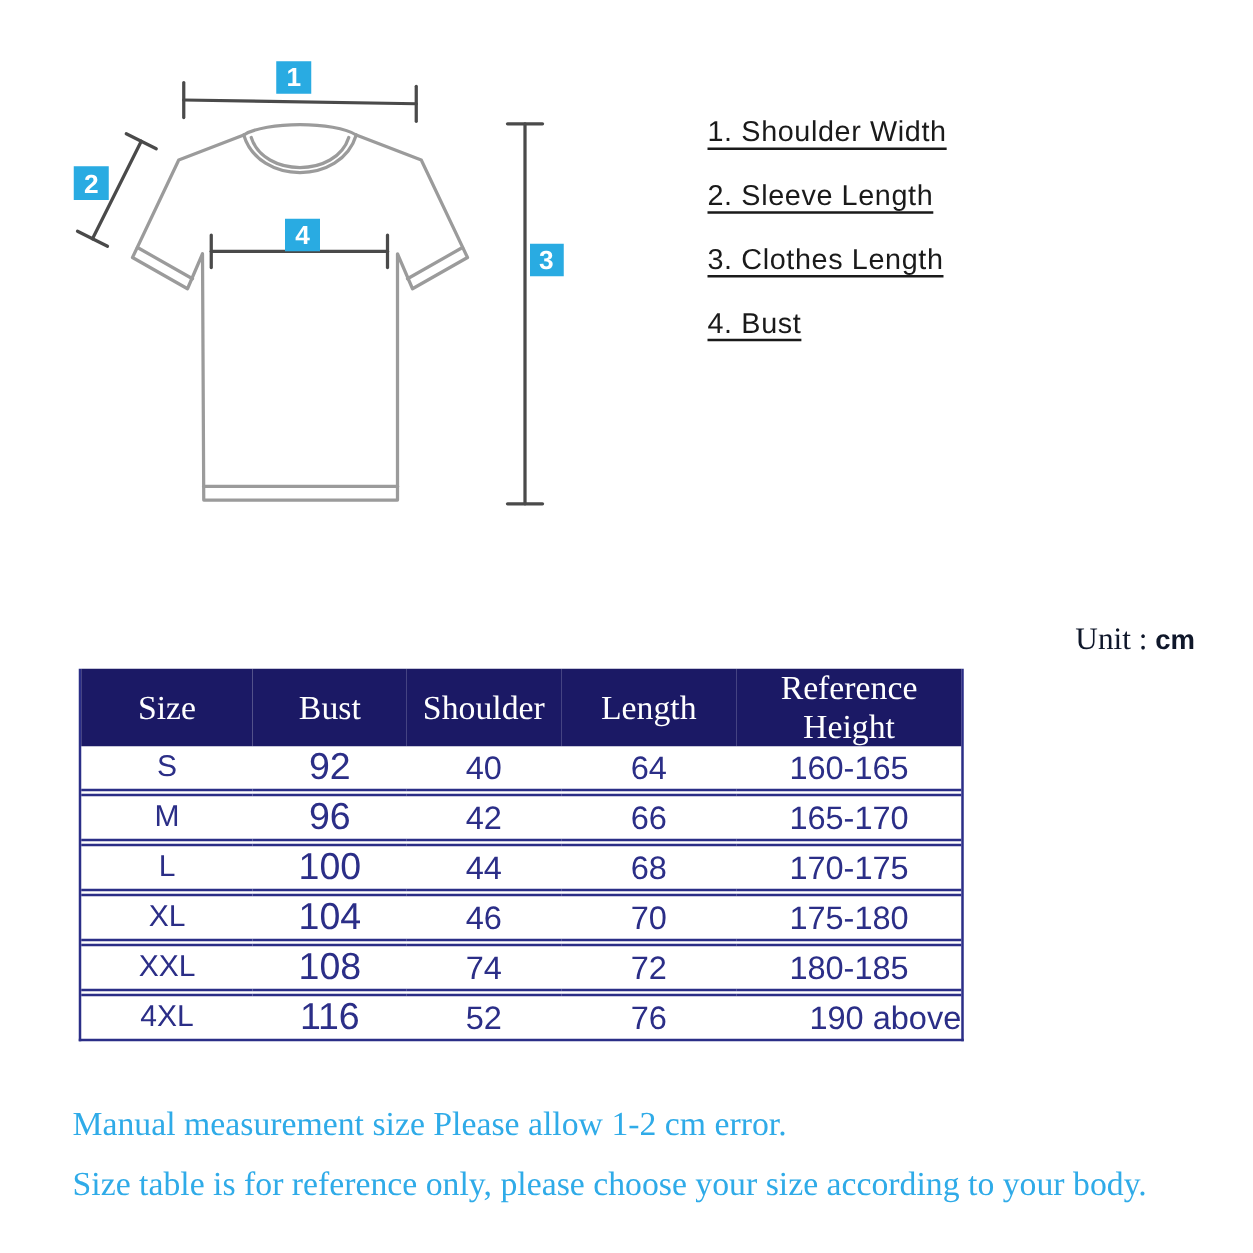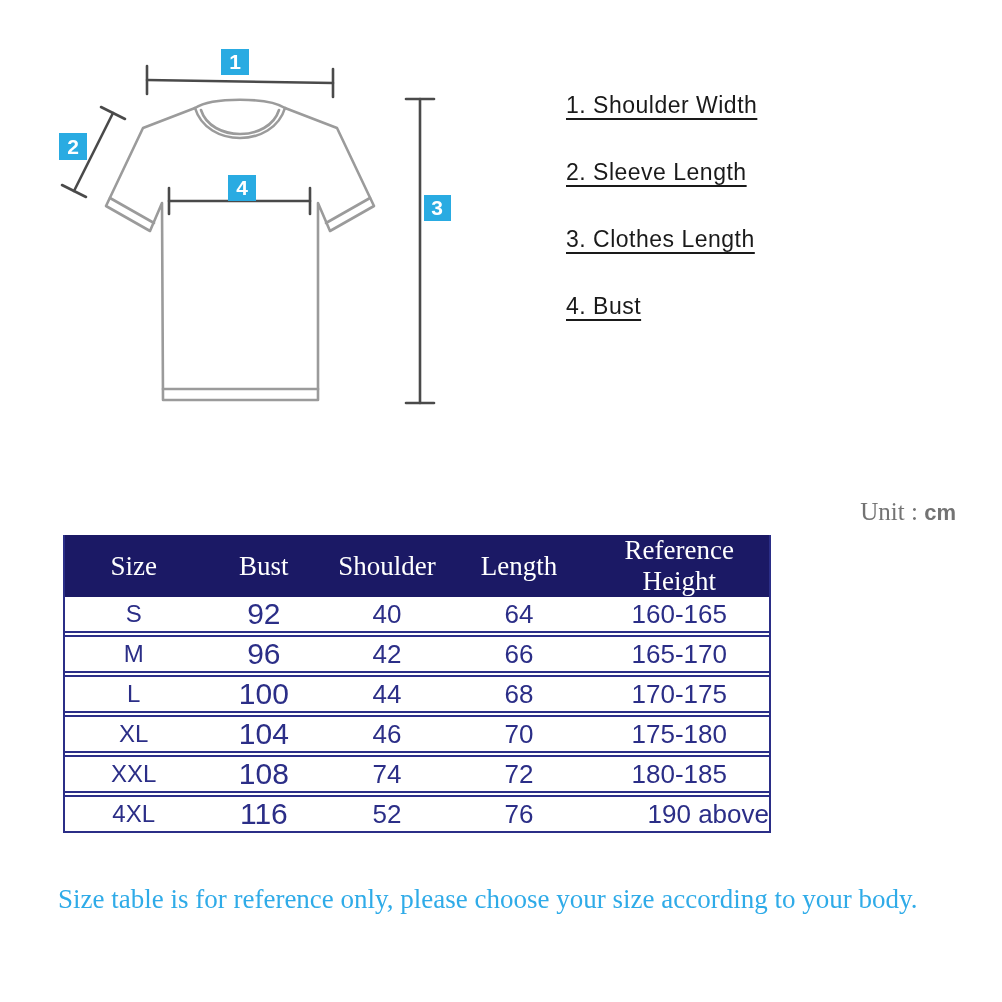--- a/index.html
+++ b/index.html
@@ -20,29 +20,29 @@
   }
   .diagram-svg{position:absolute;left:0;top:0;}
   .shirt{fill:none;stroke:var(--shirt-line);stroke-width:2.6;stroke-linejoin:round;stroke-linecap:round;}
   .measure{fill:none;stroke:var(--measure-line);stroke-width:2.6;stroke-linecap:round;}
   .marker-box{fill:var(--accent);}
   .marker-num{
     fill:#ffffff;font-family:"Liberation Sans",sans-serif;font-weight:bold;
     font-size:21px;text-anchor:middle;
   }
   .legend{
-    position:absolute;left:566px;top:92px;display:flex;flex-direction:column;gap:40px;
+    position:absolute;left:566px;top:92px;display:flex;flex-direction:column;gap:24px;
   }
   .legend-item{
     font-family:"Liberation Sans",sans-serif;font-size:23px;color:var(--legend-text);
     text-decoration:underline;text-underline-offset:5px;letter-spacing:0.5px;white-space:nowrap;
   }
   .unit-label{
     position:absolute;top:498px;right:46px;font-family:"Liberation Serif",serif;
-    font-size:25px;color:#737373;white-space:nowrap;
+    font-size:25px;color:#0f172a;white-space:nowrap;
   }
   .unit-label .unit-value{font-family:"Liberation Sans",sans-serif;font-size:22px;font-weight:bold;}
   .table-wrap{
     position:absolute;left:63px;top:535px;width:708px;
     border-left:2px solid var(--navy-border);
     border-right:2px solid var(--navy-border);
     border-bottom:2px solid var(--navy-border);
   }
   table.size-table{width:100%;border-collapse:collapse;table-layout:fixed;}
   .size-table col.c-size{width:19.5%;}
@@ -193,14 +193,15 @@
         <td class="cell-bust">116</td>
         <td>52</td>
         <td>76</td>
         <td class="shift-right">190 above</td>
       </tr>
     </tbody>
   </table>
 </div>
 
 <div class="notes">
+  <p>Manual measurement size Please allow 1-2 cm error.</p>
   <p>Size table is for reference only, please choose your size according to your body.</p>
 </div>
 
 </body></html>

